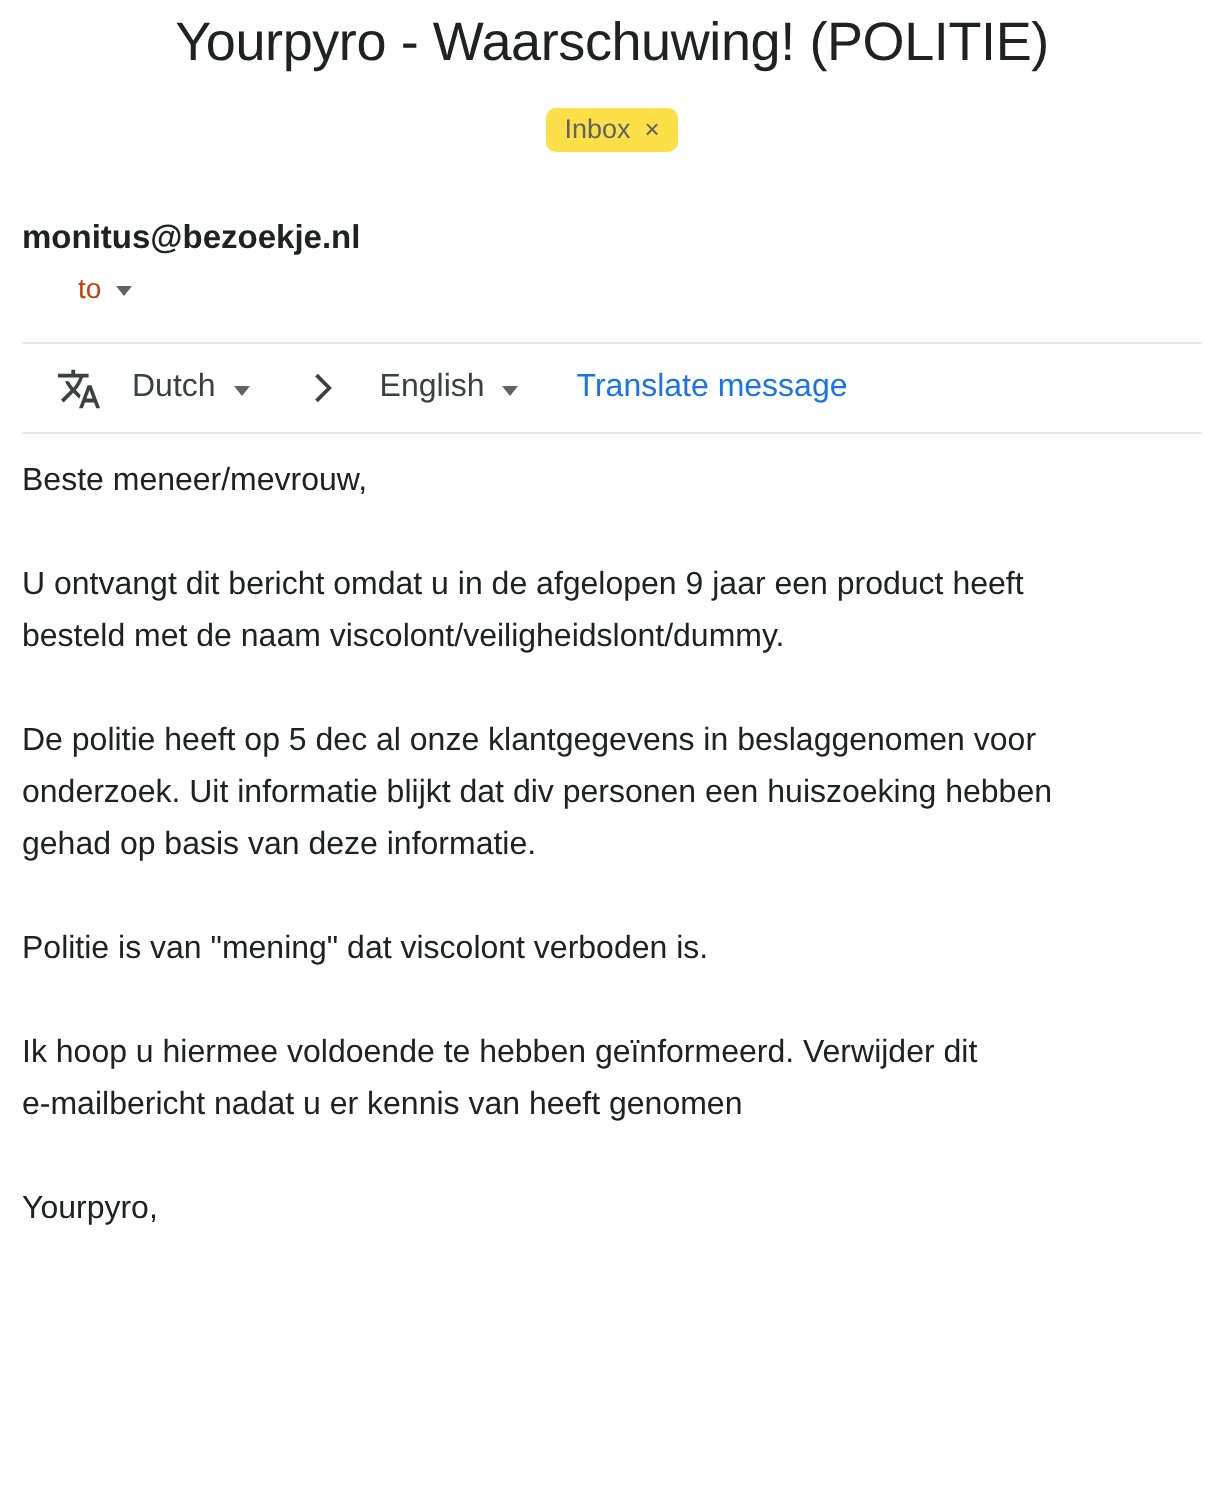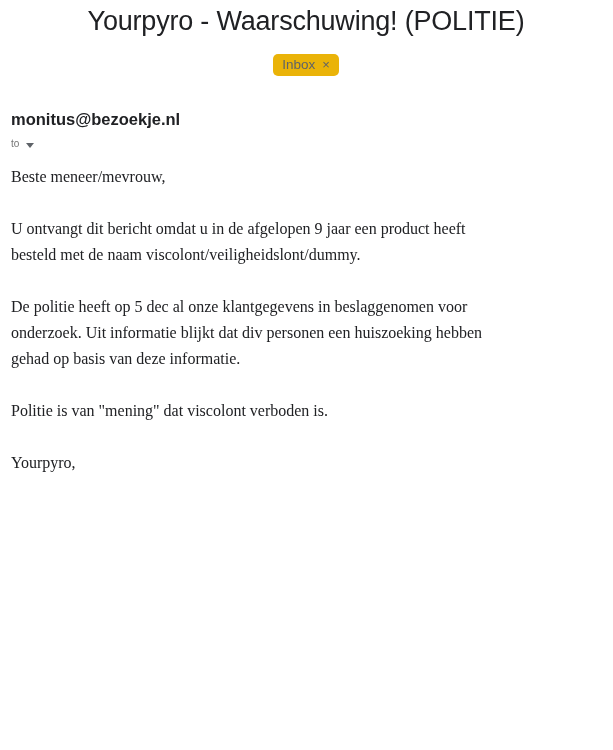--- a/index.html
+++ b/index.html
@@ -26,21 +26,21 @@
     font-size: 27px;
     font-weight: 400;
     color: #202124;
     letter-spacing: -0.2px;
     white-space: nowrap;
   }
   .label-chip {
     display: inline-flex;
     align-items: center;
     gap: 7px;
-    background: #eab308;
+    background: #fde047;
     border-radius: 5px;
     padding: 3px 9px 4px 9px;
     margin-top: 3px;
     cursor: default;
   }
   .label-chip .chip-text {
     font-size: 13.5px;
     color: #5f6368;
   }
   .label-chip .chip-x {
@@ -59,23 +59,24 @@
     line-height: 22px;
   }
   .to-row {
     display: inline-flex;
     align-items: center;
     gap: 7px;
     margin-top: 5px;
     cursor: pointer;
   }
   .to-text {
-    font-size: 10px;
-    color: #737373;
+    font-size: 14px;
+    color: #c2410c;
     line-height: 18px;
+    margin-left: 28px;
   }
   .tri-down {
     width: 0; height: 0;
     border-left: 4.5px solid transparent;
     border-right: 4.5px solid transparent;
     border-top: 5px solid #5f6368;
     margin-top: 2px;
   }
 
   
@@ -112,21 +113,20 @@
   }
 
   
   .email-body { padding-top: 11px; }
   .para {
     font-size: 16px;
     line-height: 26px;
     color: #202124;
     white-space: pre-line;
     margin-top: 26px;
-    font-family: Liberation Serif, serif;
   }
   .para:first-child { margin-top: 0; }
 </style>
 </head>
 <body>
 
 <div class="page">
 
   <div class="subject-row">
     <h1 class="subject">Yourpyro - Waarschuwing! (POLITIE)</h1>
@@ -137,25 +137,48 @@
   </div>
 
   <div class="sender-block">
     <div class="sender-email">monitus@bezoekje.nl</div>
     <div class="to-row">
       <span class="to-text">to</span>
       <span class="tri-down"></span>
     </div>
   </div>
 
+  <div class="translate-bar">
+    <span class="translate-icon">
+      <svg viewBox="0 0 24 24">
+          <path d="M12.87 15.07l-2.54-2.51.03-.03c1.74-1.94 2.98-4.17 3.71-6.53H17V4h-7V2H8v2H1v1.99h11.17C11.5 7.92 10.44 9.75 9 11.35 8.07 10.32 7.3 9.19 6.69 8h-2c.73 1.63 1.73 3.17 2.98 4.56l-5.09 5.02L4 19l5-5 3.11 3.11.76-2.04zM18.5 10h-2L12 22h2l1.12-3h4.75L21 22h2l-4.5-12zm-2.62 7l1.62-4.33L19.12 17h-3.24z"></path>
+        </svg>
+    </span>
+    <span class="lang-select src-lang">
+      <span class="lang-text">Dutch</span>
+      <span class="tri-down"></span>
+    </span>
+    <span class="chevron-right">
+      <svg viewBox="0 0 24 24">
+          <path d="M9 5l7 7-7 7"></path>
+        </svg>
+    </span>
+    <span class="lang-select">
+      <span class="lang-text">English</span>
+      <span class="tri-down"></span>
+    </span>
+    <a class="translate-link">Translate message</a>
+  </div>
 
   <div class="email-body">
     <div class="para">Beste meneer/mevrouw,</div>
     <div class="para">U ontvangt dit bericht omdat u in de afgelopen 9 jaar een product heeft
 besteld met de naam viscolont/veiligheidslont/dummy.</div>
     <div class="para">De politie heeft op 5 dec al onze klantgegevens in beslaggenomen voor
 onderzoek. Uit informatie blijkt dat div personen een huiszoeking hebben
 gehad op basis van deze informatie.</div>
     <div class="para">Politie is van "mening" dat viscolont verboden is.</div>
+    <div class="para">Ik hoop u hiermee voldoende te hebben geïnformeerd. Verwijder dit
+e-mailbericht nadat u er kennis van heeft genomen</div>
     <div class="para">Yourpyro,</div>
   </div>
 
 </div>
 
 </body></html>

